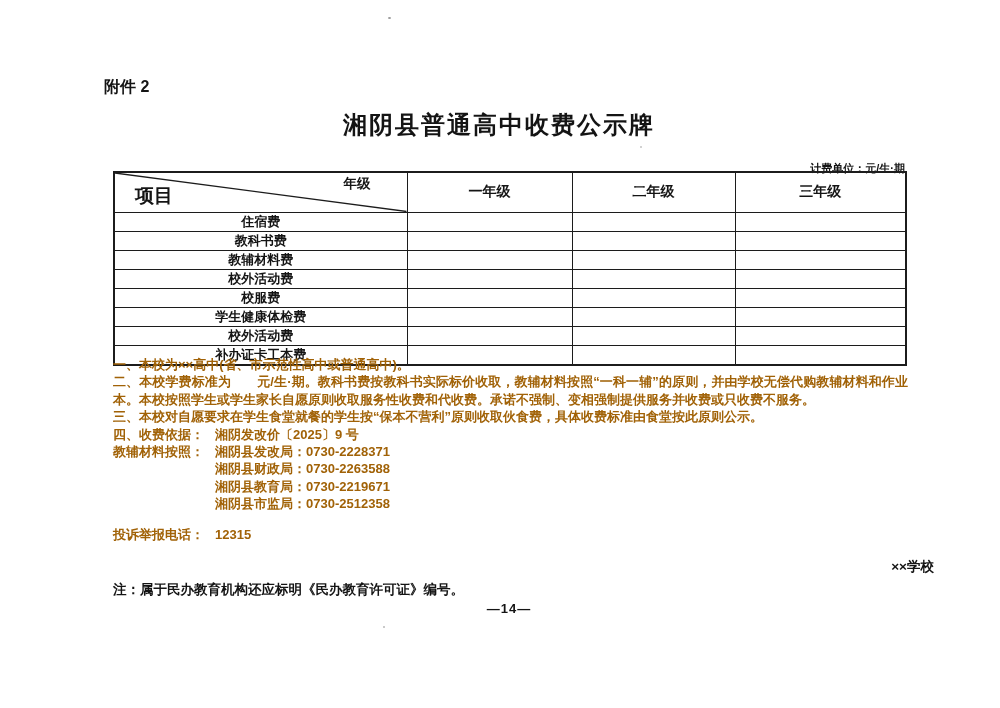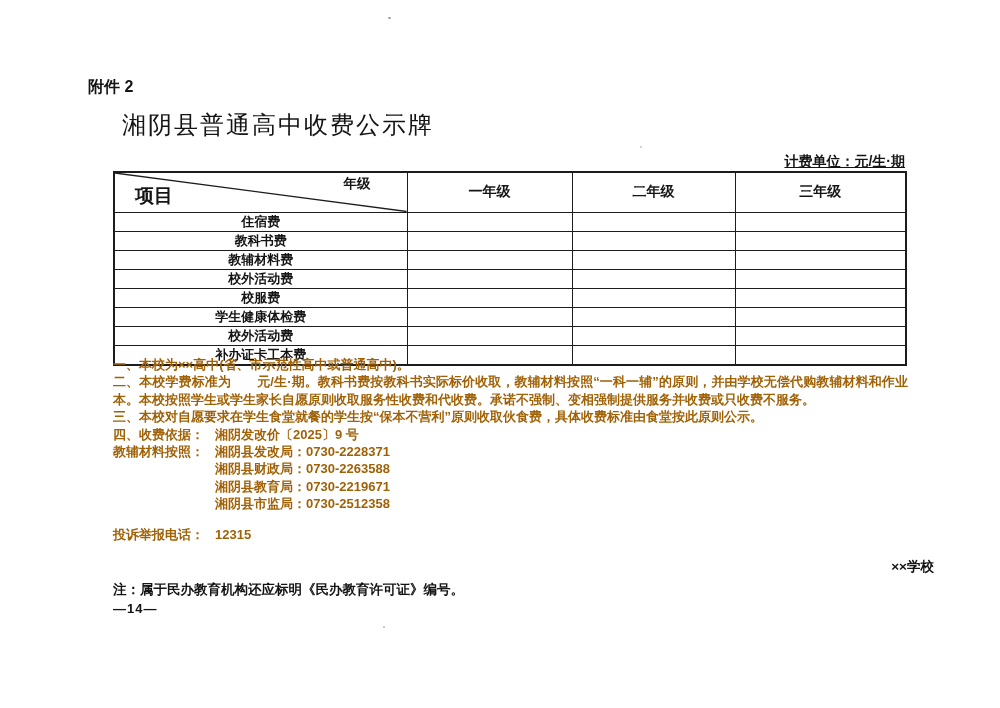--- a/index.html
+++ b/index.html
@@ -1,26 +1,26 @@
 <!DOCTYPE html>
 <html><head>
 <meta charset="utf-8">
 <style>
   * { margin:0; padding:0; box-sizing:border-box; }
   body { background:#e9e9e9; font-family:"Liberation Sans","DejaVu Sans",sans-serif; }
   .page {
     position:relative; width:1000px; height:708px; background:#ffffff;
     color:#141414; overflow:hidden;
   }
-  .attachment { position:absolute; left:88px; top:77px; font-size:16px; font-weight:700; }
+  .attachment { position:absolute; left:104px; top:77px; font-size:16px; font-weight:700; }
   .title {
-    position:absolute; left:122px; top:109px; width:772px; text-align:left;
-    font-size:24px; font-weight:400; letter-spacing:2px;
+    position:absolute; left:113px; top:109px; width:772px; text-align:center;
+    font-size:24px; font-weight:700; letter-spacing:2px;
   }
-  .unit-note { position:absolute; top:153px; right:95px; font-size:14px; font-weight:700;text-decoration:underline; }
+  .unit-note { position:absolute; top:161px; right:95px; font-size:11px; font-weight:700; }
 
   table.fee-table {
     position:absolute; left:113px; top:171px; width:792px;
     border-collapse:collapse; table-layout:fixed;
     border:2px solid #1c1c1c;
   }
   table.fee-table th, table.fee-table td {
     border:1px solid #1c1c1c; font-weight:700; padding:0;
   }
   table.fee-table thead th { height:40px; font-size:14px; }
@@ -35,21 +35,21 @@
     position:absolute; left:113px; top:356px; width:795px;
     font-size:13px; font-weight:700; line-height:17.4px; color:#a16207;
   }
   .notes p { text-align:justify; }
   .line { white-space:nowrap; }
   .lbl { display:inline-block; width:102px; }
   .complaint { margin-top:13px; }
 
   .signature { position:absolute; top:558px; right:66px; font-size:13.5px; font-weight:700; }
   .footnote  { position:absolute; left:113px; top:581px; font-size:13.5px; font-weight:700; }
-  .page-num  { position:absolute; left:113px; top:601px; width:792px; text-align:left;
+  .page-num  { position:absolute; left:113px; top:601px; width:792px; text-align:center;
                font-size:13px; font-weight:700; letter-spacing:1px; }
 
   .speck { position:absolute; background:#9a9a9a; border-radius:50%; }
   .speck1 { left:388px; top:17px;  width:3px; height:2px; }
   .speck2 { left:383px; top:626px; width:2px; height:2px; opacity:.7; }
   .speck3 { left:640px; top:146px; width:2px; height:2px; opacity:.6; }
 </style>
 </head>
 <body>
 

